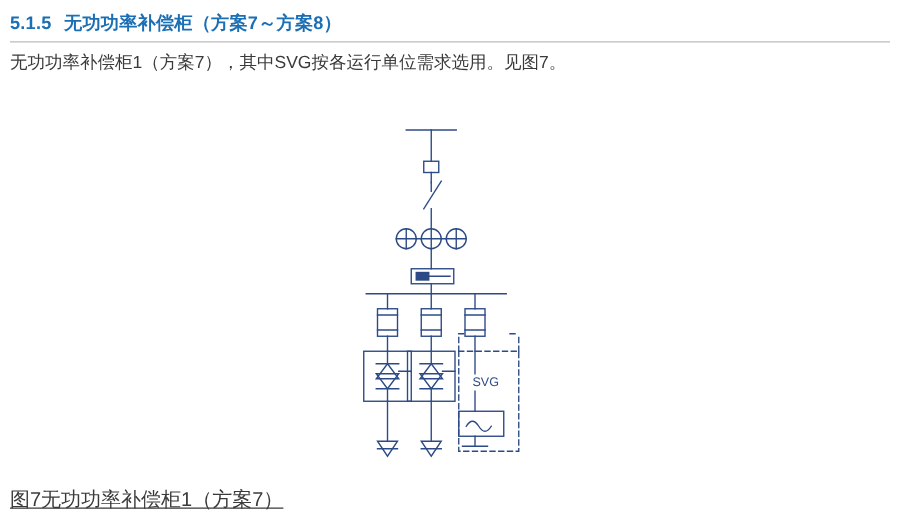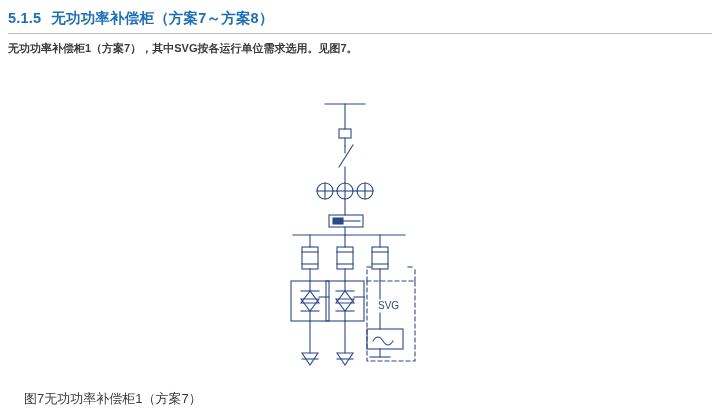--- a/index.html
+++ b/index.html
@@ -38,32 +38,32 @@
     left: 8px;
     top: 33px;
     width: 704px;
     height: 1px;
     background: #bcbcbc;
   }
   .body-text {
     position: absolute;
     left: 8px;
     top: 41px;
-    font-size: 11px;
+    font-size: 14px;
     color: #3a3a3a;
     white-space: nowrap;
-    font-weight: bold;
   }
   .figure-caption {
     position: absolute;
-    left: 24px;
+    left: 8px;
     top: 390px;
-    font-size: 13px;
+    font-size: 16px;
     color: #3a3a3a;
     white-space: nowrap;
+    text-decoration: underline;
   }
   .diagram {
     position: absolute;
     left: 255px;
     top: 91px;
     width: 260px;
     height: 300px;
   }
 </style>
 </head>

